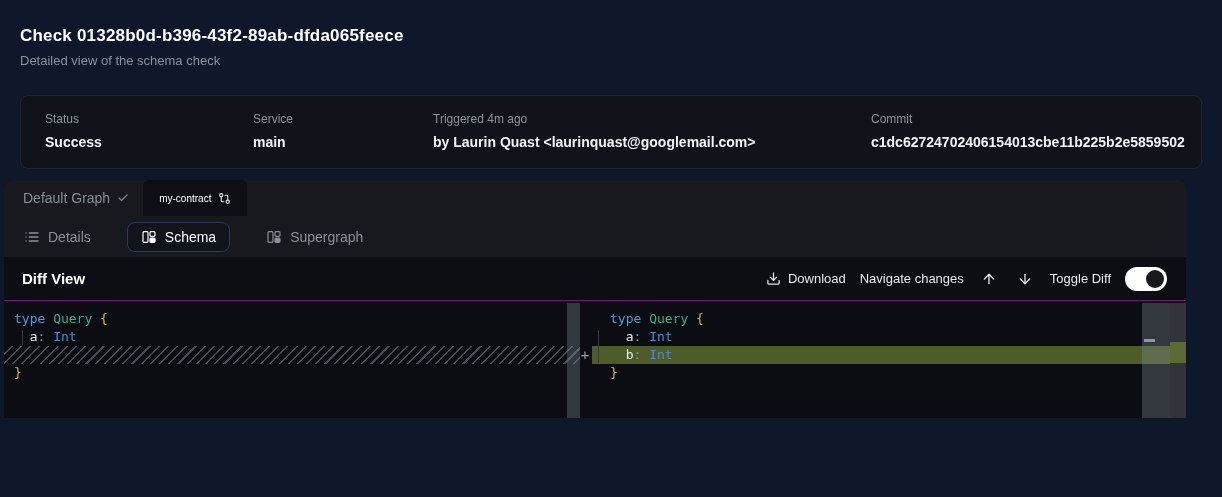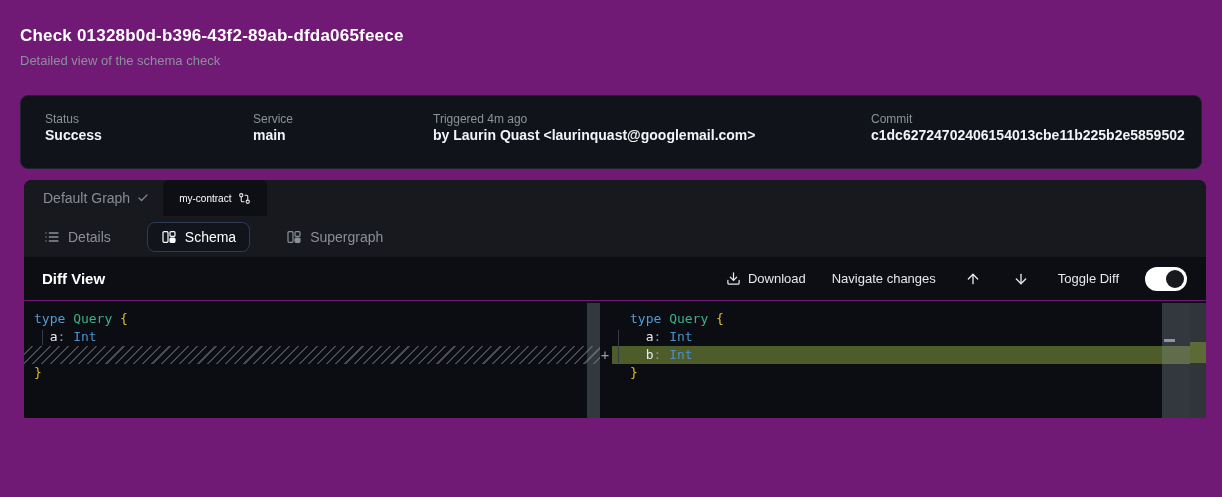--- a/index.html
+++ b/index.html
@@ -1,39 +1,39 @@
 <!DOCTYPE html>
 <html style="--c-kw: #4f9cd6; --c-type-name: #3bb287; --c-brace: #d9bd2e; --c-field: #e8eaed; --c-punct: #7f98ad; --c-scalar: #4d8fcc; --c-added-bg: #4d5c29; --c-added-marker: #5c6b35;"><head>
 <meta charset="utf-8">
 <style>
   * { margin:0; padding:0; box-sizing:border-box; }
   html,body { background:#07090c; }
   .screen {
     position:relative; width:1222px; height:497px; overflow:hidden;
-    background:#701a75; font-family:"Liberation Sans", sans-serif;
+    background:#0f172a; font-family:"Liberation Sans", sans-serif;
     color:#e8eaed;
   }
   
   .page-title { position:absolute; left:20px; top:26px; font-size:17px; font-weight:700; color:#ffffff; letter-spacing:.2px; }
   .page-subtitle { position:absolute; left:20px; top:53px; font-size:13px; color:#8b919b; }
 
   
   .meta-card {
     position:absolute; left:20px; top:95px; width:1182px; height:74px;
     background:#10131a; border:1px solid #20242e; border-radius:8px;
   }
   .meta-col { position:absolute; top:16px; }
-  .meta-label { font-size:12px; color:#8b929c; margin-bottom:1px; }
+  .meta-label { font-size:12px; color:#8b929c; margin-bottom:8px; }
   .meta-value { font-size:14px; color:#f2f4f6; font-weight:700; }
   .meta-value.regular { font-weight:700; }
   .col-status { left:24px; } .col-service { left:232px; } .col-triggered { left:412px; } .col-commit { left:850px; }
 
   
   .content {
-    position:absolute; left:24px; top:180px; width:1182px; height:238px;
+    position:absolute; left:4px; top:180px; width:1182px; height:238px;
     border-radius:8px 8px 0 0; overflow:hidden; background:#0c0e13;
   }
   .strip1 { height:36px; background:#17191e; display:flex; align-items:stretch; }
   .tab-default { display:flex; align-items:center; gap:7px; margin-left:19px; padding-right:14px;
     font-size:14px; color:#878d96; cursor:pointer; }
   .tab-contract { display:flex; align-items:center; gap:7px; padding:0 16px; background:#0d0f14;
     border-radius:6px 6px 0 0; font-size:10px; color:#ffffff; cursor:pointer; }
   .icon { display:inline-flex; align-items:center; justify-content:center; }
 
   .strip2 { height:41px; background:#17191e; display:flex; align-items:center; padding-left:18px; gap:34px; }
@@ -41,21 +41,21 @@
   .view-tab.active {
     color:#ffffff; background:#11141b; border:1px solid #2d3b57; border-radius:8px; padding:6px 13px;
   }
 
   
   .diff-header {
     height:44px; background:#0c0e13; border-bottom:1px solid #701a75;
     display:flex; align-items:center; padding:0 19px 0 18px;
   }
   .diff-title { font-size:15px; font-weight:700; color:#ffffff; }
-  .diff-controls { margin-left:auto; display:flex; align-items:center; gap:26px; }
+  .diff-controls { margin-left:auto; display:flex; align-items:center; gap:14px; }
   .ctl { display:flex; align-items:center; gap:7px; font-size:13px; color:#e6e8ea; cursor:pointer; }
   .ctl-label { font-size:13px; color:#e6e8ea; }
   .arrow-btn { display:flex; align-items:center; justify-content:center; width:22px; height:22px; cursor:pointer; color:#e6e8ea; }
   .toggle { position:relative; width:42px; height:24px; background:#ffffff; border-radius:12px; cursor:pointer; }
   .toggle .knob { position:absolute; top:3px; right:3px; width:18px; height:18px; border-radius:50%; background:#17191d; }
 
   
   .code-area { position:relative; height:196px; background:#0b0d12; font-family:"DejaVu Sans Mono", monospace; }
   .pane { position:absolute; top:0; font-size:13px; line-height:18px; z-index:4; }
   .pane-before { left:0; padding:9px 0 0 10px; }

